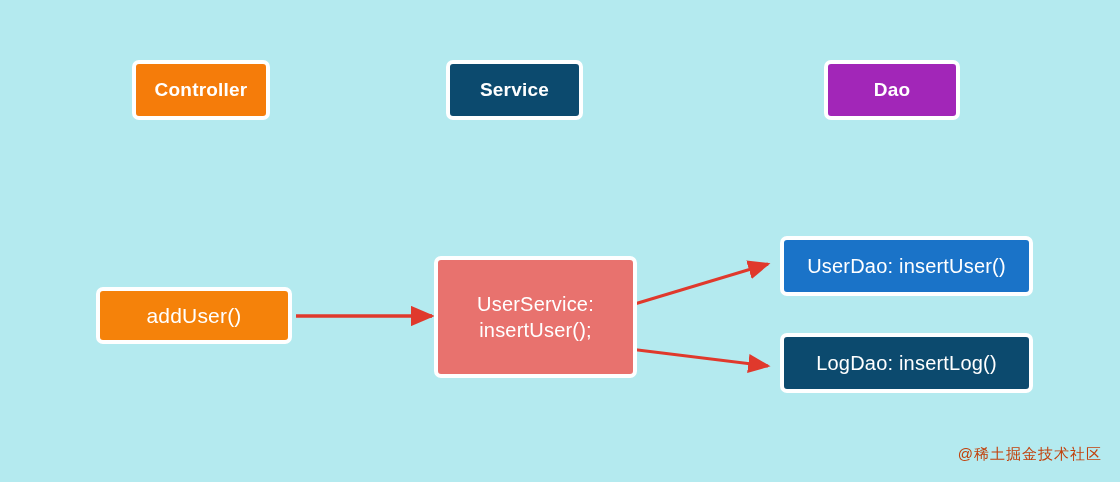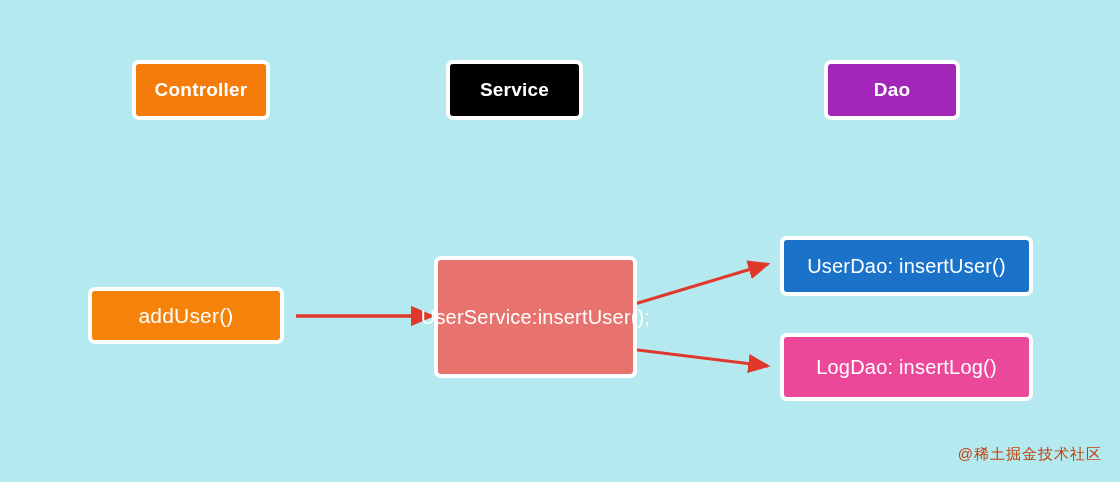--- a/index.html
+++ b/index.html
@@ -42,65 +42,66 @@
     top: 60px;
     width: 138px;
     height: 60px;
     background: #f57c0a;
   }
   .node-service {
     left: 446px;
     top: 60px;
     width: 137px;
     height: 60px;
-    background: #000000;
+    background: #0c4a6e;
   }
   .node-dao {
     left: 780px;
     top: 60px;
     width: 136px;
     height: 60px;
     background: #a226b8;
     margin-left: 44px;
   }
   .node-adduser {
-    left: 88px;
+    left: 96px;
     top: 287px;
     width: 196px;
     height: 57px;
     background: #f5820a;
     font-size: 21px;
   }
   .node-userservice {
     left: 434px;
     top: 256px;
     width: 203px;
     height: 122px;
     background: #e8726e;
     font-size: 20px;
     line-height: 1.32;
+    flex-direction: column;
   }
   .node-userservice .ln {
     display: block;
     width: 100%;
   }
   .node-userdao {
     left: 780px;
     top: 236px;
     width: 253px;
     height: 60px;
     background: #1a73c8;
     font-size: 20px;
   }
   .node-logdao {
     left: 780px;
     top: 333px;
     width: 253px;
-    height: 68px;
-    background: #ec4899;
+    height: 60px;
+    background: #0c4a6e;
     font-size: 20px;
   }
   #arrow-layer {
     position: absolute;
     left: 0;
     top: 0;
     width: 1120px;
     height: 482px;
     z-index: 2;
   }

